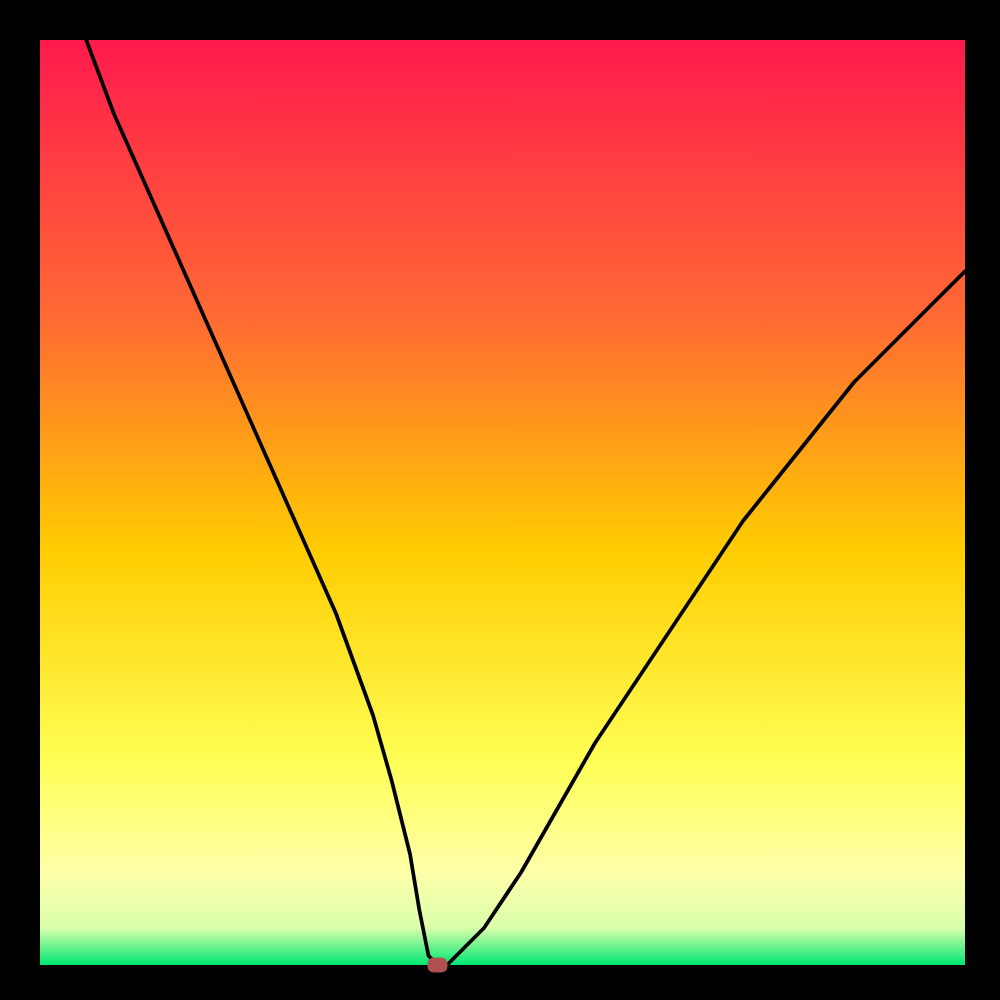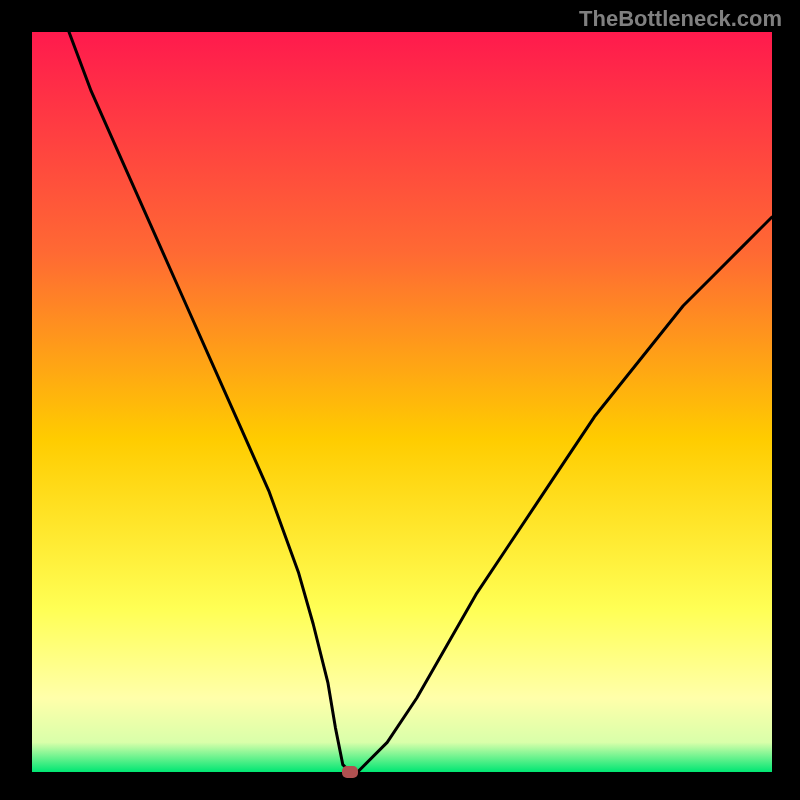--- a/index.html
+++ b/index.html
@@ -54,21 +54,20 @@
     background: #b05050;
     border-radius: 5px;
     z-index: 6;
     transform: translate(-50%, -50%);
   }
 </style>
 </head>
 <body>
 
 <div class="container">
-  <div class="watermark">TheBottleneck.com</div>
   <div class="plot-area">
     <svg class="gradient-bg" viewBox="0 0 740 740" preserveAspectRatio="none">
       <defs>
         <linearGradient id="bg-grad" x1="0" y1="0" x2="0" y2="1">
             <stop offset="0%" stop-color="#ff1a4d"></stop>
             <stop offset="30%" stop-color="#ff6a33"></stop>
             <stop offset="55.00000000000001%" stop-color="#ffcc00"></stop>
             <stop offset="78%" stop-color="#ffff55"></stop>
             <stop offset="90%" stop-color="#ffffaa"></stop>
             <stop offset="96%" stop-color="#d9ffaa"></stop>

